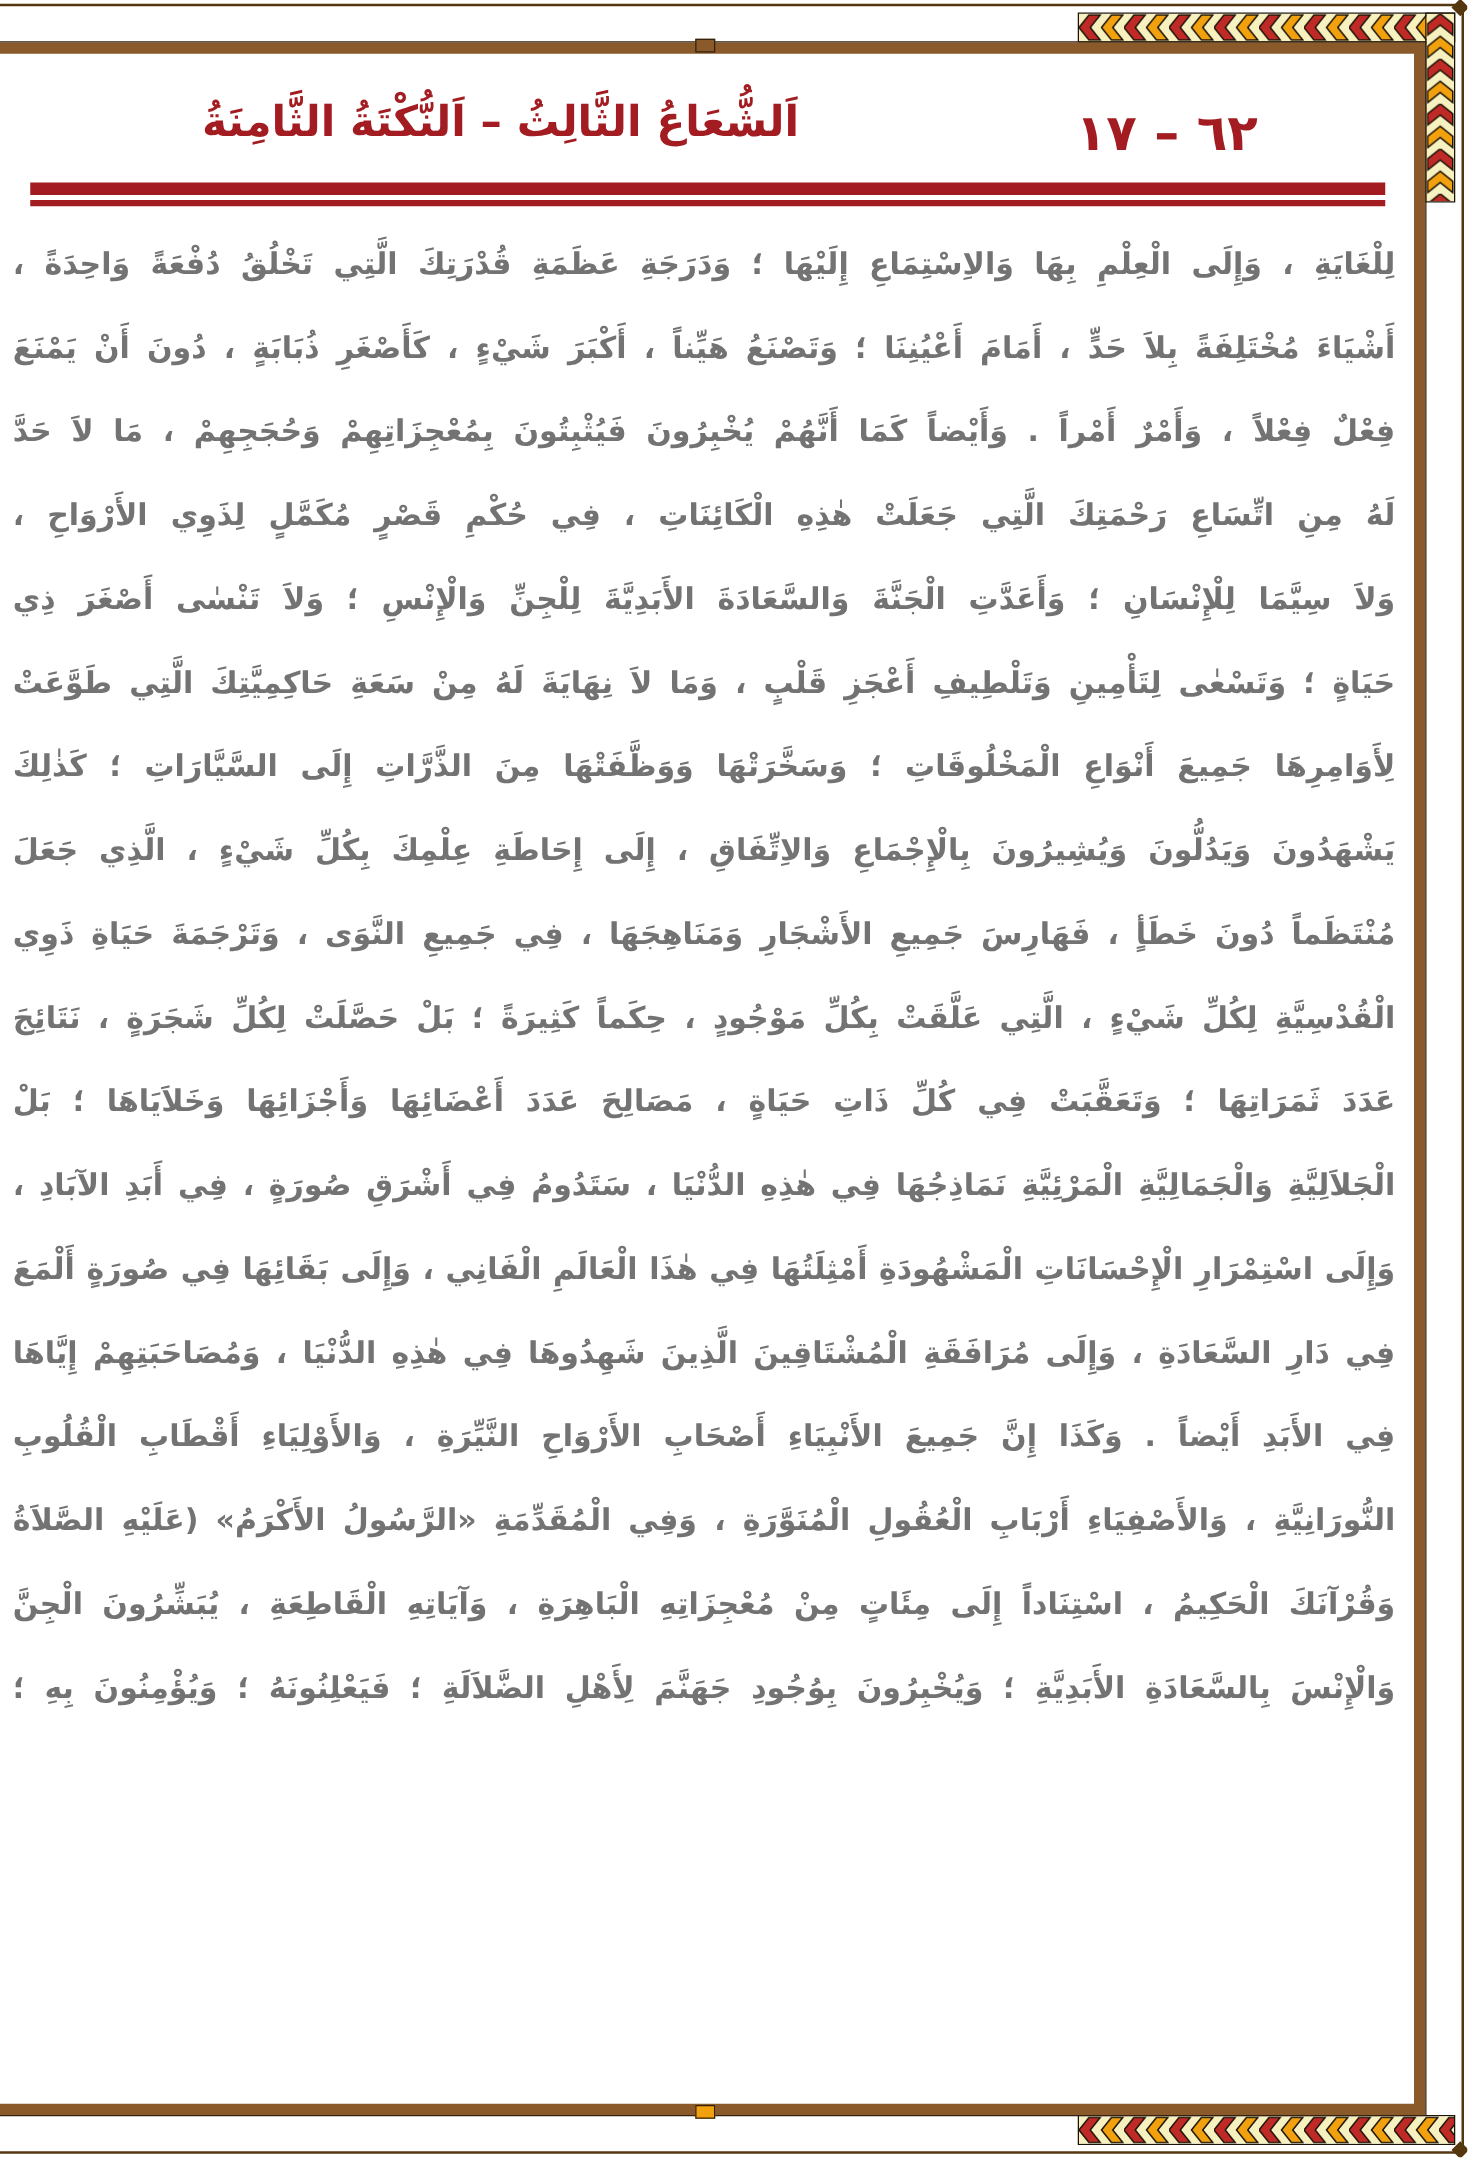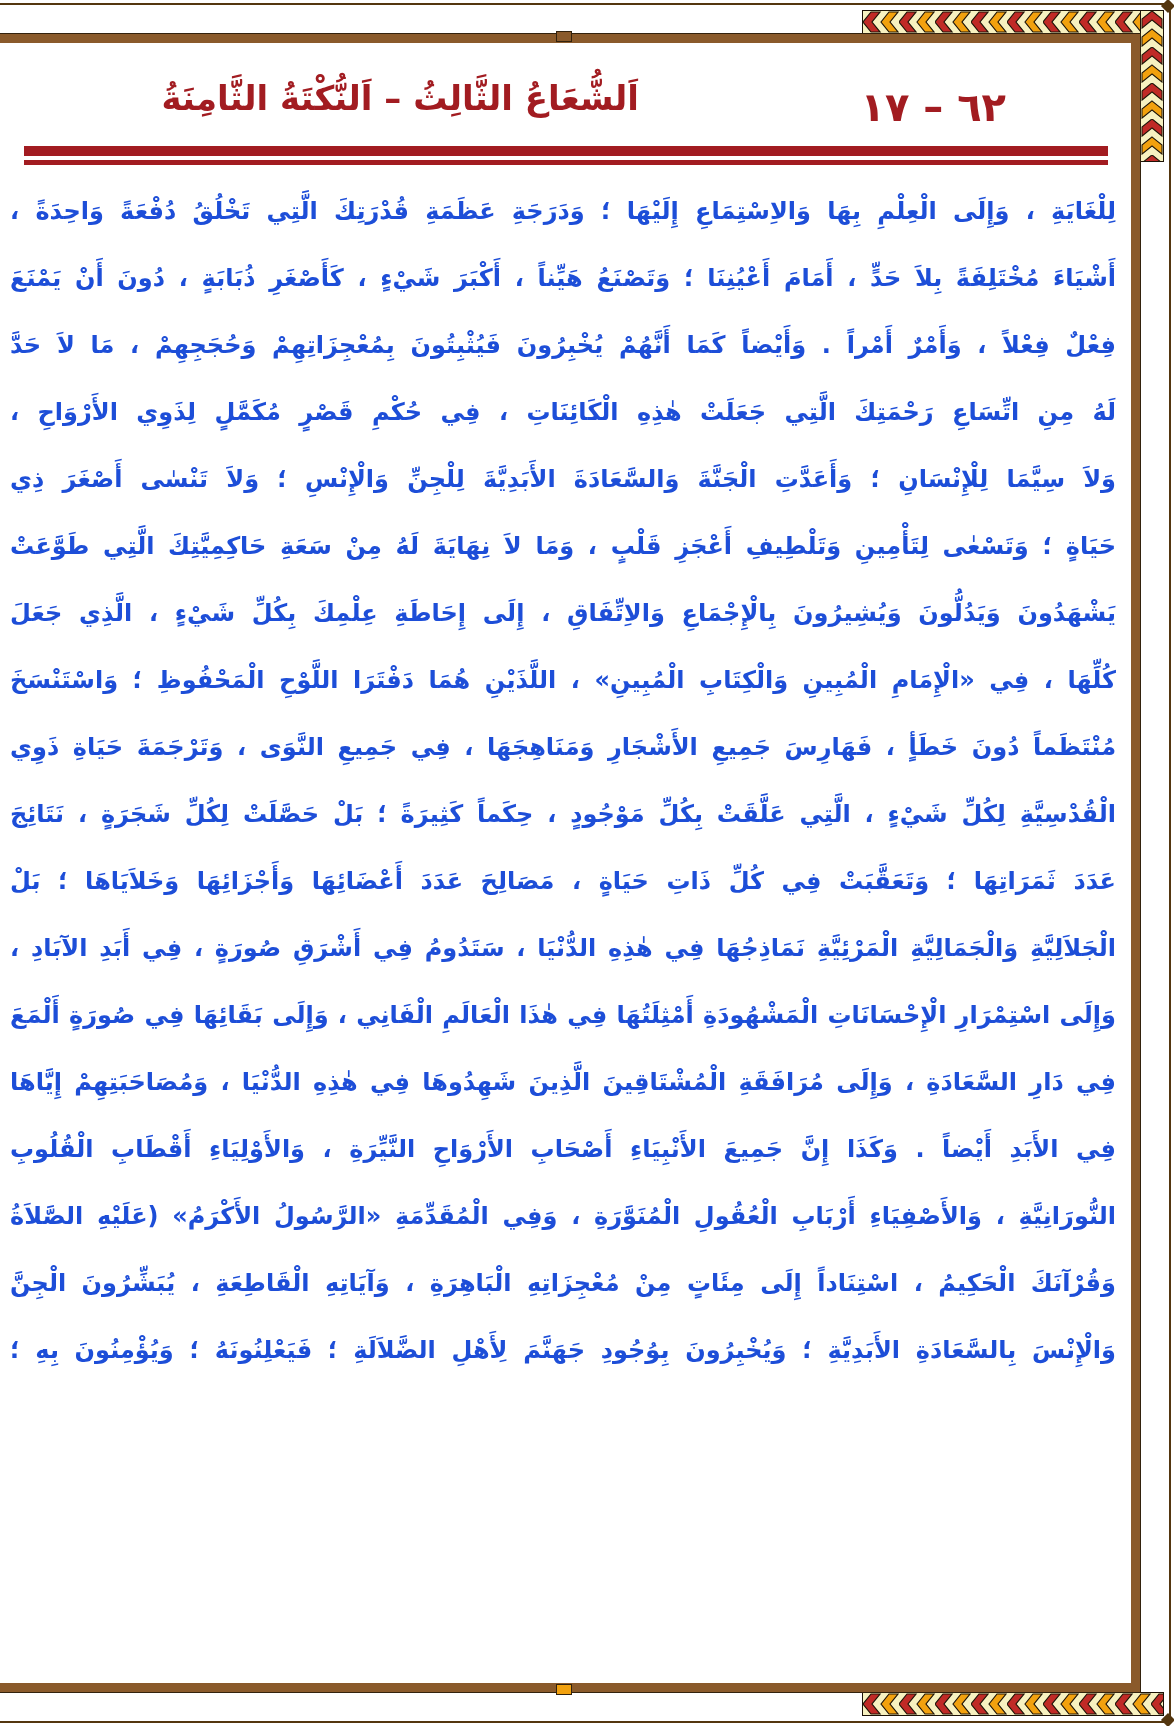--- a/index.html
+++ b/index.html
@@ -37,21 +37,21 @@
     direction:rtl;white-space:nowrap;
   }
   .double-rule{
     position:absolute;top:146px;left:72px;right:66px;height:4px;
     border-top:10px solid #a21c21;border-bottom:5px solid #a21c21;
   }
   
   .body-text{
     position:absolute;top:178px;left:58px;right:58px;
     direction:rtl;
-    color:#1d4ed8;
+    color:#737373;
     font-weight:bold;
     font-size:24px;
   }
   .text-line{
     height:67px;line-height:67px;
     max-height:67px;overflow:hidden;
     text-align:justify;
     -moz-text-align-last:justify;
     text-align-last:justify;
     text-justify:inter-word;
@@ -121,22 +121,22 @@
   <div class="page-numbers">٦٢ – ١٧</div>
   <div class="double-rule"></div>
 
   <div class="body-text">
       <div class="text-line">لِلْغَايَةِ ، وَإِلَى الْعِلْمِ بِهَا وَالاِسْتِمَاعِ إِلَيْهَا ؛ وَدَرَجَةِ عَظَمَةِ قُدْرَتِكَ الَّتِي تَخْلُقُ دُفْعَةً وَاحِدَةً ،</div>
       <div class="text-line">أَشْيَاءَ مُخْتَلِفَةً بِلاَ حَدٍّ ، أَمَامَ أَعْيُنِنَا ؛ وَتَصْنَعُ هَيِّناً ، أَكْبَرَ شَيْءٍ ، كَأَصْغَرِ ذُبَابَةٍ ، دُونَ أَنْ يَمْنَعَ</div>
       <div class="text-line">فِعْلٌ فِعْلاً ، وَأَمْرٌ أَمْراً . وَأَيْضاً كَمَا أَنَّهُمْ يُخْبِرُونَ فَيُثْبِتُونَ بِمُعْجِزَاتِهِمْ وَحُجَجِهِمْ ، مَا لاَ حَدَّ</div>
       <div class="text-line">لَهُ مِنِ اتِّسَاعِ رَحْمَتِكَ الَّتِي جَعَلَتْ هٰذِهِ الْكَائِنَاتِ ، فِي حُكْمِ قَصْرٍ مُكَمَّلٍ لِذَوِي الأَرْوَاحِ ،</div>
       <div class="text-line">وَلاَ سِيَّمَا لِلْإِنْسَانِ ؛ وَأَعَدَّتِ الْجَنَّةَ وَالسَّعَادَةَ الأَبَدِيَّةَ لِلْجِنِّ وَالْإِنْسِ ؛ وَلاَ تَنْسٰى أَصْغَرَ ذِي</div>
       <div class="text-line">حَيَاةٍ ؛ وَتَسْعٰى لِتَأْمِينِ وَتَلْطِيفِ أَعْجَزِ قَلْبٍ ، وَمَا لاَ نِهَايَةَ لَهُ مِنْ سَعَةِ حَاكِمِيَّتِكَ الَّتِي طَوَّعَتْ</div>
+      <div class="text-line">لِأَوَامِرِهَا جَمِيعَ أَنْوَاعِ الْمَخْلُوقَاتِ ؛ وَسَخَّرَتْهَا وَوَظَّفَتْهَا مِنَ الذَّرَّاتِ إِلَى السَّيَّارَاتِ ؛ كَذٰلِكَ</div>
       <div class="text-line">يَشْهَدُونَ وَيَدُلُّونَ وَيُشِيرُونَ بِالْإِجْمَاعِ وَالاِتِّفَاقِ ، إِلَى إِحَاطَةِ عِلْمِكَ بِكُلِّ شَيْءٍ ، الَّذِي جَعَلَ</div>
-      <div class="text-line">كُلِّهَا ، فِي «الْإِمَامِ الْمُبِينِ وَالْكِتَابِ الْمُبِينِ» ، اللَّذَيْنِ هُمَا دَفْتَرَا اللَّوْحِ الْمَحْفُوظِ ؛ وَاسْتَنْسَخَ</div>
       <div class="text-line">مُنْتَظَماً دُونَ خَطَأٍ ، فَهَارِسَ جَمِيعِ الأَشْجَارِ وَمَنَاهِجَهَا ، فِي جَمِيعِ النَّوَى ، وَتَرْجَمَةَ حَيَاةِ ذَوِي</div>
       <div class="text-line">الْقُدْسِيَّةِ لِكُلِّ شَيْءٍ ، الَّتِي عَلَّقَتْ بِكُلِّ مَوْجُودٍ ، حِكَماً كَثِيرَةً ؛ بَلْ حَصَّلَتْ لِكُلِّ شَجَرَةٍ ، نَتَائِجَ</div>
       <div class="text-line">عَدَدَ ثَمَرَاتِهَا ؛ وَتَعَقَّبَتْ فِي كُلِّ ذَاتِ حَيَاةٍ ، مَصَالِحَ عَدَدَ أَعْضَائِهَا وَأَجْزَائِهَا وَخَلاَيَاهَا ؛ بَلْ</div>
       <div class="text-line">الْجَلاَلِيَّةِ وَالْجَمَالِيَّةِ الْمَرْئِيَّةِ نَمَاذِجُهَا فِي هٰذِهِ الدُّنْيَا ، سَتَدُومُ فِي أَشْرَقِ صُورَةٍ ، فِي أَبَدِ الآبَادِ ،</div>
       <div class="text-line">وَإِلَى اسْتِمْرَارِ الْإِحْسَانَاتِ الْمَشْهُودَةِ أَمْثِلَتُهَا فِي هٰذَا الْعَالَمِ الْفَانِي ، وَإِلَى بَقَائِهَا فِي صُورَةٍ أَلْمَعَ ،</div>
       <div class="text-line">فِي دَارِ السَّعَادَةِ ، وَإِلَى مُرَافَقَةِ الْمُشْتَاقِينَ الَّذِينَ شَهِدُوهَا فِي هٰذِهِ الدُّنْيَا ، وَمُصَاحَبَتِهِمْ إِيَّاهَا</div>
       <div class="text-line">فِي الأَبَدِ أَيْضاً . وَكَذَا إِنَّ جَمِيعَ الأَنْبِيَاءِ أَصْحَابِ الأَرْوَاحِ النَّيِّرَةِ ، وَالأَوْلِيَاءِ أَقْطَابِ الْقُلُوبِ</div>
       <div class="text-line">النُّورَانِيَّةِ ، وَالأَصْفِيَاءِ أَرْبَابِ الْعُقُولِ الْمُنَوَّرَةِ ، وَفِي الْمُقَدِّمَةِ «الرَّسُولُ الأَكْرَمُ» (عَلَيْهِ الصَّلاَةُ وَالسَّلاَمُ) ،</div>
       <div class="text-line">وَقُرْآنَكَ الْحَكِيمُ ، اسْتِنَاداً إِلَى مِئَاتٍ مِنْ مُعْجِزَاتِهِ الْبَاهِرَةِ ، وَآيَاتِهِ الْقَاطِعَةِ ، يُبَشِّرُونَ الْجِنَّ</div>
       <div class="text-line">وَالْإِنْسَ بِالسَّعَادَةِ الأَبَدِيَّةِ ؛ وَيُخْبِرُونَ بِوُجُودِ جَهَنَّمَ لِأَهْلِ الضَّلاَلَةِ ؛ فَيَعْلِنُونَهُ ؛ وَيُؤْمِنُونَ بِهِ ؛</div>

